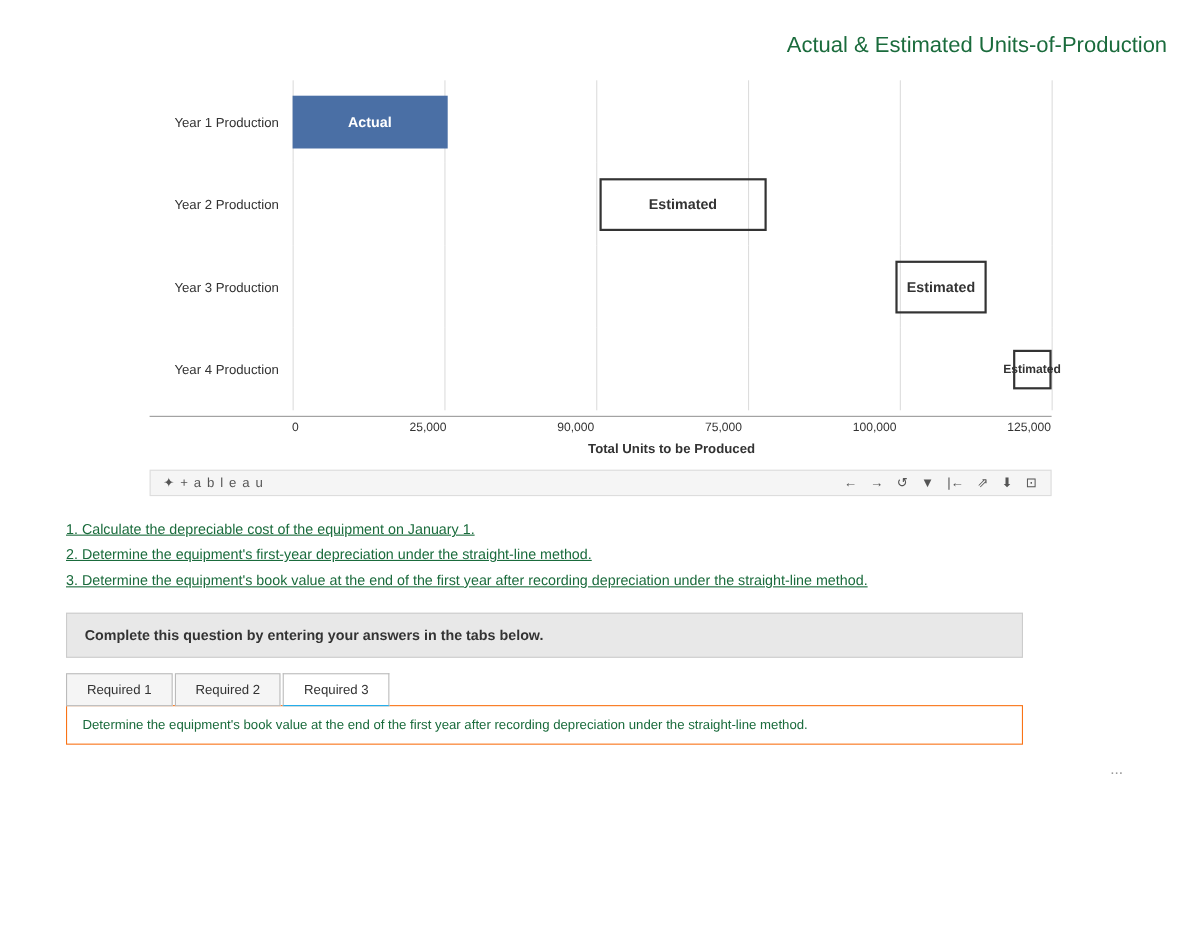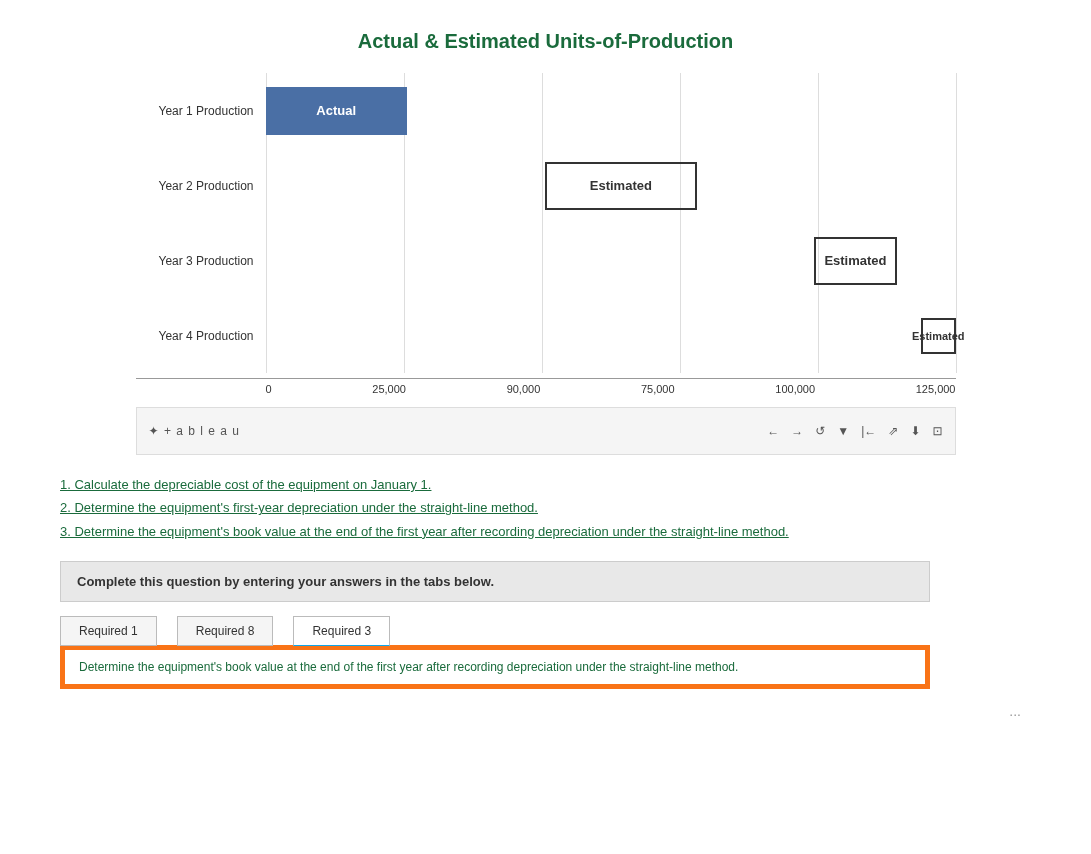--- a/index.html
+++ b/index.html
@@ -12,24 +12,24 @@
 
     .page-container {
       width: 1091px;
       min-height: 854px;
       background: #fff;
       padding: 20px 30px;
     }
 
     
     .chart-title {
-      text-align: center;
+      text-align: right;
       color: #1a6b3c;
       font-size: 20px;
-      font-weight: bold;
+      font-weight: normal;
       margin-bottom: 20px;
       margin-top: 10px;
     }
 
     .chart-area {
       width: 820px;
       margin: 0 auto;
       position: relative;
     }
 
@@ -102,21 +102,21 @@
       margin-top: 6px;
       padding-left: 130px;
     }
 
     
     .tableau-bar {
       width: 820px;
       margin: 12px auto 0;
       background: #f5f5f5;
       border: 1px solid #ddd;
-      padding: 16px 12px;
+      padding: 4px 12px;
       display: flex;
       align-items: center;
       justify-content: space-between;
       font-size: 12px;
     }
 
     .tableau-logo {
       font-size: 12px;
       color: #555;
       letter-spacing: 1px;
@@ -165,32 +165,32 @@
       gap: 0;
     }
 
     .tab {
       padding: 7px 18px;
       border: 1px solid #bbb;
       background: #f5f5f5;
       cursor: pointer;
       font-size: 12px;
       color: #333;
-      margin-right: 20px;
+      margin-right: 2px;
     }
 
     .tab.active {
       background: #fff;
       border-bottom: 1px solid #0ea5e9;
       font-weight: normal;
       z-index: 1;
     }
 
     .tab-content {
-      border: 5px solid #f97316;
+      border: 1px solid #f97316;
       padding: 10px 14px;
       background: #fff;
       font-size: 12px;
       color: #1a6b3c;
       margin-top: -1px;
     }
 
     
     .bottom-dots {
       text-align: right;
@@ -301,20 +301,21 @@
       <div class="x-axis-labels">
         <span>0</span>
         <span>25,000</span>
         <span>90,000</span>
         <span>75,000</span>
         <span>100,000</span>
         <span>125,000</span>
       </div>
     </div>
 
+    <div class="x-axis-title">Total Units to be Produced</div>
 
   </div>
 
   <div class="tableau-bar">
     <span class="tableau-logo">✦ + a b l e a u</span>
     <div class="tableau-nav-icons">
       <span>←</span>
       <span>→</span>
       <span>↺</span>
       <span>▼</span>
@@ -331,21 +332,21 @@
     <p>3. Determine the equipment's book value at the end of the first year after recording depreciation under the straight-line method.</p>
   </div>
 
   <div class="complete-box">
     <span>Complete this question by entering your answers in the tabs below.</span>
   </div>
 
   <div class="tabs-container">
     <div class="tabs">
       <div class="tab">Required 1</div>
-      <div class="tab">Required 8</div>
+      <div class="tab">Required 2</div>
       <div class="tab active">Required 3</div>
     </div>
     <div class="tab-content">
       <span>Determine the equipment's book value at the end of the first year after recording depreciation under the straight-line method.</span>
     </div>
   </div>
 
   <div class="bottom-dots">...</div>
 
 </div>

